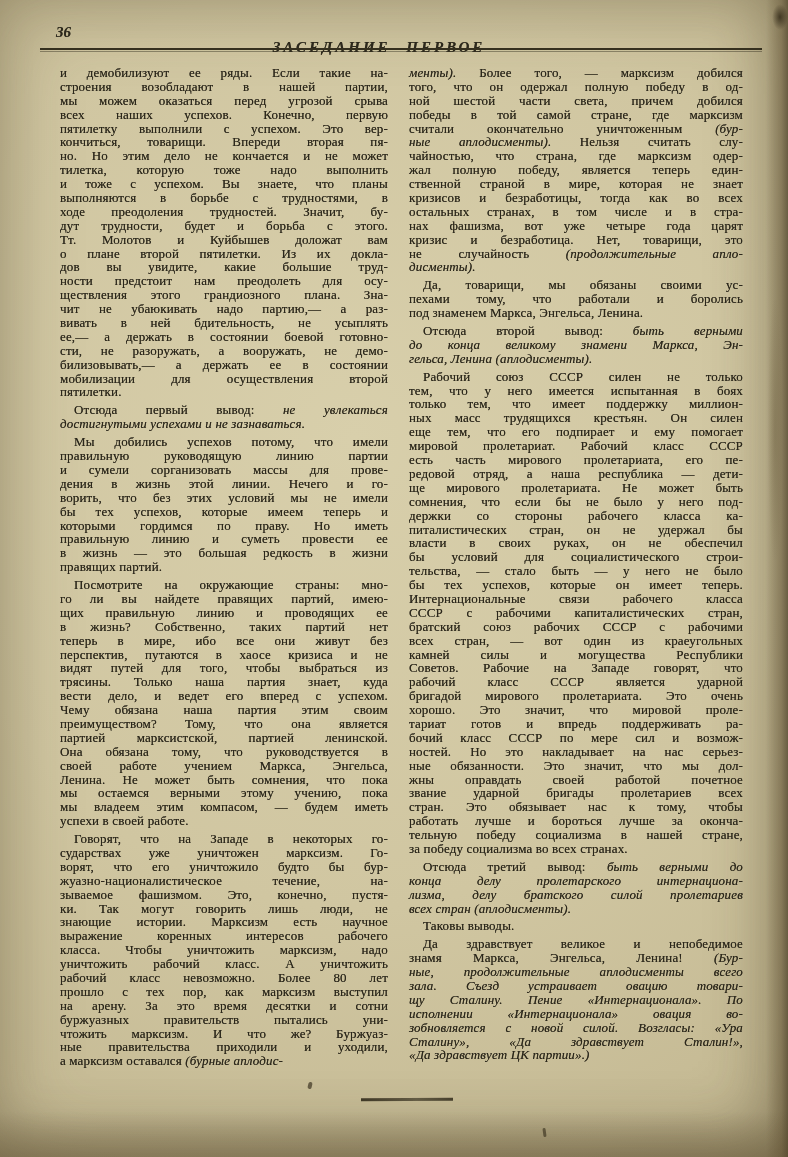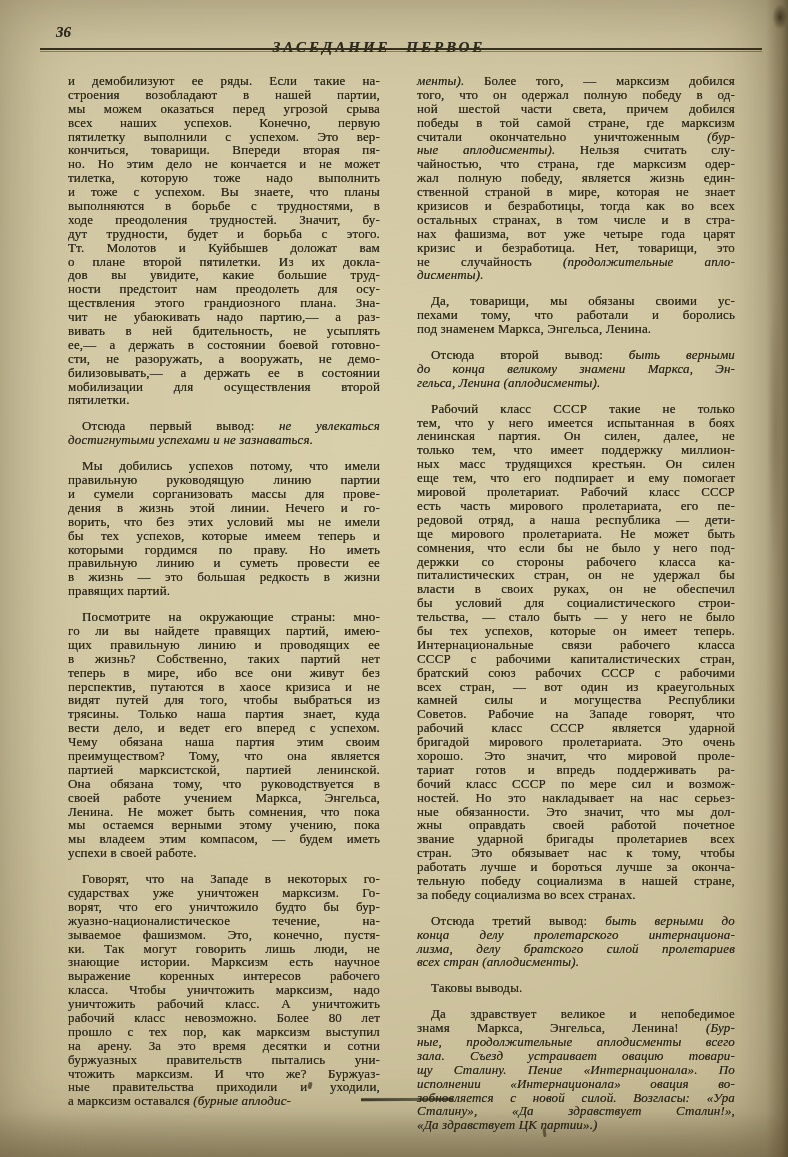--- a/index.html
+++ b/index.html
@@ -48,21 +48,21 @@
 
   
   .col{
     position:absolute;top:62px;color:#2b271b;
     font-size:13px;
     text-shadow:0 0 .55px rgba(43,39,27,.75);
     letter-spacing:.15px;
   }
   .col-left{left:56px;width:336px;}
   .col-right{left:405px;width:342px;}
-  .para{margin:12px;}
+  .para{margin:4px;}
   .line{height:13.9px;line-height:13.9px;text-align:justify;text-align-last:justify;white-space:normal;}
   .line.last{text-align-last:left;}
   .para.indent .line:first-child{text-indent:14px;}
   .line i{font-style:italic;}
 
   .end-rule{
     position:absolute;left:361px;top:1098px;width:92px;height:2.5px;
     background:linear-gradient(to right, rgba(48,42,26,.9), rgba(48,42,26,.65) 60%, rgba(48,42,26,.85));
     transform:rotate(-.4deg);
   }
@@ -167,43 +167,42 @@
     </div>
   <div class="col col-right" id="col-right">
       <div class="para">
         <div class="line"><i>менты).</i><span> Более того, — марксизм добился</span></div>
         <div class="line"><span>того, что он одержал полную победу в од-</span></div>
         <div class="line"><span>ной шестой части света, причем добился</span></div>
         <div class="line"><span>победы в той самой стране, где марксизм</span></div>
         <div class="line"><span>считали окончательно уничтоженным </span><i>(бур-</i></div>
         <div class="line"><i>ные аплодисменты).</i><span> Нельзя считать слу-</span></div>
         <div class="line"><span>чайностью, что страна, где марксизм одер-</span></div>
-        <div class="line"><span>жал полную победу, является жизнь един-</span></div>
+        <div class="line"><span>жал полную победу, является теперь един-</span></div>
         <div class="line"><span>ственной страной в мире, которая не знает</span></div>
         <div class="line"><span>кризисов и безработицы, тогда как во всех</span></div>
         <div class="line"><span>остальных странах, в том числе и в стра-</span></div>
         <div class="line"><span>нах фашизма, вот уже четыре года царят</span></div>
         <div class="line"><span>кризис и безработица. Нет, товарищи, это</span></div>
         <div class="line"><span>не случайность </span><i>(продолжительные апло-</i></div>
         <div class="line last"><i>дисменты).</i></div>
       </div>
       <div class="para indent">
         <div class="line"><span>Да, товарищи, мы обязаны своими ус-</span></div>
         <div class="line"><span>пехами тому, что работали и боролись</span></div>
         <div class="line last"><span>под знаменем Маркса, Энгельса, Ленина.</span></div>
       </div>
       <div class="para indent">
         <div class="line"><span>Отсюда второй вывод: </span><i>быть верными</i></div>
         <div class="line"><i>до конца великому знамени Маркса, Эн-</i></div>
         <div class="line last"><i>гельса, Ленина (аплодисменты).</i></div>
       </div>
       <div class="para indent">
-        <div class="line"><span>Рабочий класс СССР такие не только</span></div>
+        <div class="line"><span>Рабочий союз СССР силен не только</span></div>
         <div class="line"><span>тем, что у него имеется испытанная в боях</span></div>
-        <div class="line"><span>ленинская партия. Он силен, далее, не</span></div>
         <div class="line"><span>только тем, что имеет поддержку миллион-</span></div>
         <div class="line"><span>ных масс трудящихся крестьян. Он силен</span></div>
         <div class="line"><span>еще тем, что его подпирает и ему помогает</span></div>
         <div class="line"><span>мировой пролетариат. Рабочий класс СССР</span></div>
         <div class="line"><span>есть часть мирового пролетариата, его пе-</span></div>
         <div class="line"><span>редовой отряд, а наша республика — дети-</span></div>
         <div class="line"><span>ще мирового пролетариата. Не может быть</span></div>
         <div class="line"><span>сомнения, что если бы не было у него под-</span></div>
         <div class="line"><span>держки со стороны рабочего класса ка-</span></div>
         <div class="line"><span>питалистических стран, он не удержал бы</span></div>

